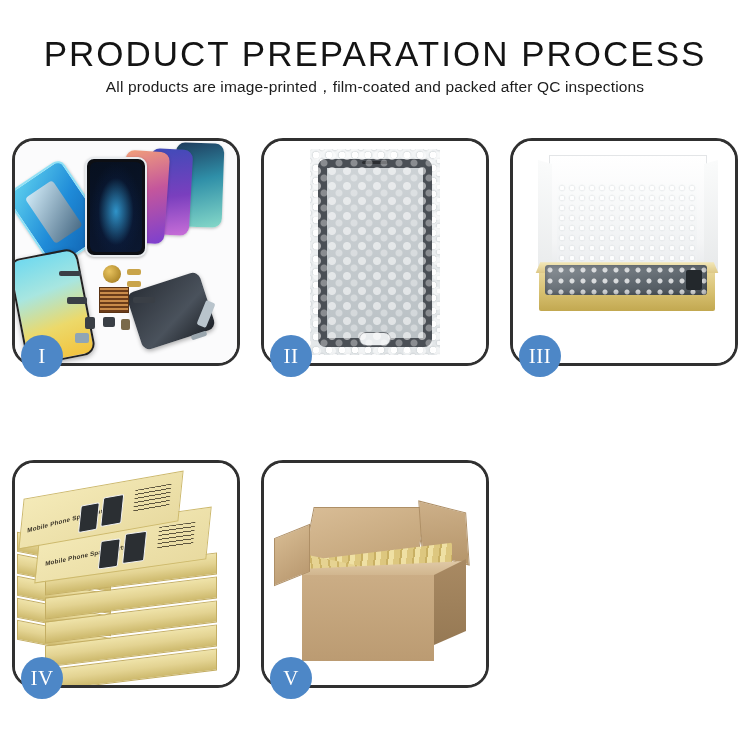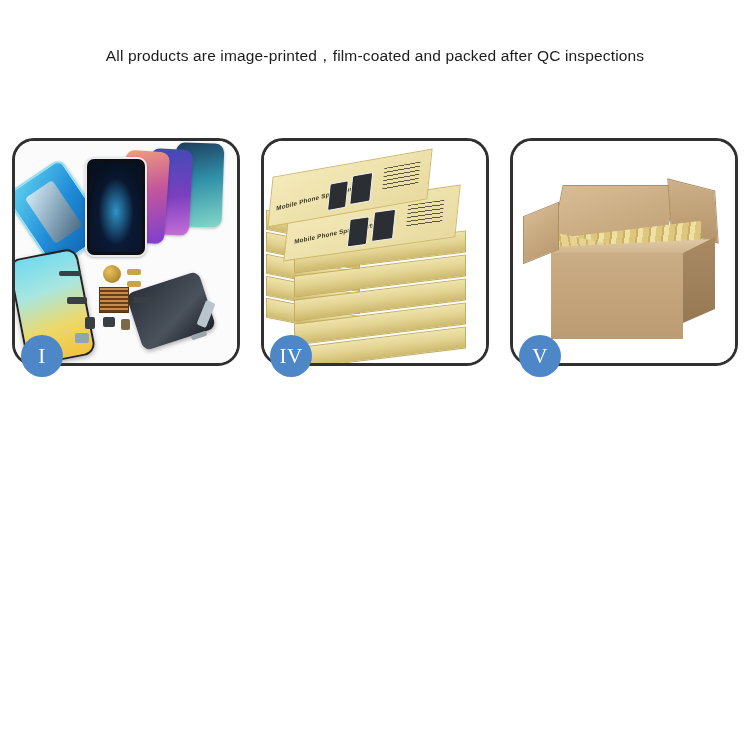--- a/index.html
+++ b/index.html
@@ -28,21 +28,21 @@
     line-height: 42px;
     white-space: nowrap;
     font-stretch: condensed;
   }
   .subtitle {
     font-size: 15.5px;
     font-weight: 400;
     color: #1c1c1c;
     line-height: 22px;
     letter-spacing: 0.15px;
-    margin-top: 12px;
+    margin-top: 1px;
     white-space: nowrap;
   }
 
   
   .grid {
     position: absolute;
     top: 138px;
     left: 12px;
     width: 726px;
     display: grid;
@@ -381,20 +381,21 @@
   .p6 .tape {
     position:absolute;
     background: rgba(150,120,86,.55);
     border-radius:1px;
   }
 </style>
 </head>
 <body>
 
 <div class="header">
+  <div class="title">PRODUCT PREPARATION PROCESS</div>
   <div class="subtitle">All products are image-printed，film-coated and packed after QC inspections</div>
 </div>
 
 <div class="grid">
 
   <div class="panel">
     <div class="panel-inner">
       <div class="photo p1">
         <div class="screen s-blue"></div>
         <div class="screen s-teal"></div>
@@ -414,21 +415,45 @@
         <div class="part" style="left:88px;top:176px;width:12px;height:10px;"></div>
         <div class="part" style="left:106px;top:178px;width:9px;height:11px;background:#7a6a4a;"></div>
         <div class="part" style="left:60px;top:192px;width:14px;height:10px;background:#8fa5b5;"></div>
         <div class="part" style="left:186px;top:160px;width:10px;height:26px;background:#b9c4cc;transform:rotate(22deg);"></div>
         <div class="part" style="left:176px;top:192px;width:16px;height:5px;background:#9aa6ae;transform:rotate(-18deg);"></div>
       </div>
     </div>
     <div class="badge">I</div>
   </div>
 
-
+  <div class="panel">
+    <div class="panel-inner">
+      <div class="photo p2">
+        <div class="bwrap">
+          <div class="sheet">
+            <div class="home"></div>
+          </div>
+          <div class="bubbles-over"></div>
+        </div>
+      </div>
+    </div>
+    <div class="badge">II</div>
+  </div>
+
+  <div class="panel">
+    <div class="panel-inner">
+      <div class="photo p3">
+        <div class="lid"></div>
+        <div class="foam"></div>
+        <div class="tray"></div>
+        <div class="product"></div>
+      </div>
+    </div>
+    <div class="badge">III</div>
+  </div>
 
   <div class="panel">
     <div class="panel-inner">
       <div class="photo p4">
 
         <div class="bx" style="left:2px;top:78px;width:92px;height:18px;transform:skewY(11deg);"></div>
         <div class="bx" style="left:2px;top:100px;width:92px;height:18px;transform:skewY(11deg);"></div>
         <div class="bx" style="left:2px;top:122px;width:92px;height:18px;transform:skewY(11deg);"></div>
         <div class="bx" style="left:2px;top:144px;width:92px;height:18px;transform:skewY(11deg);"></div>
         <div class="bx" style="left:2px;top:166px;width:92px;height:18px;transform:skewY(11deg);"></div>

